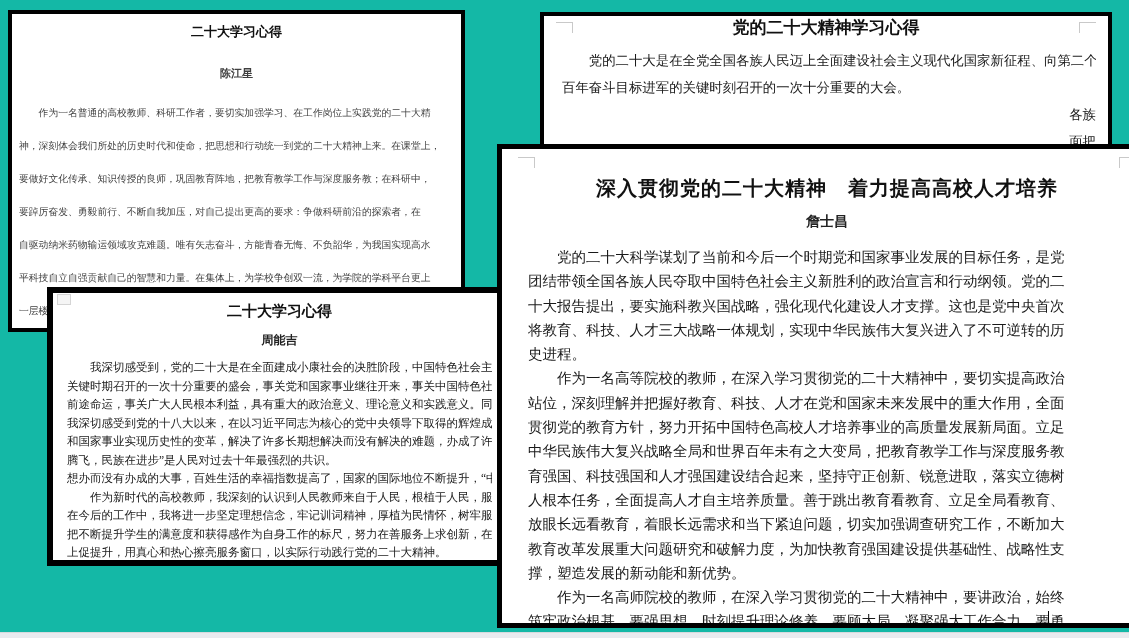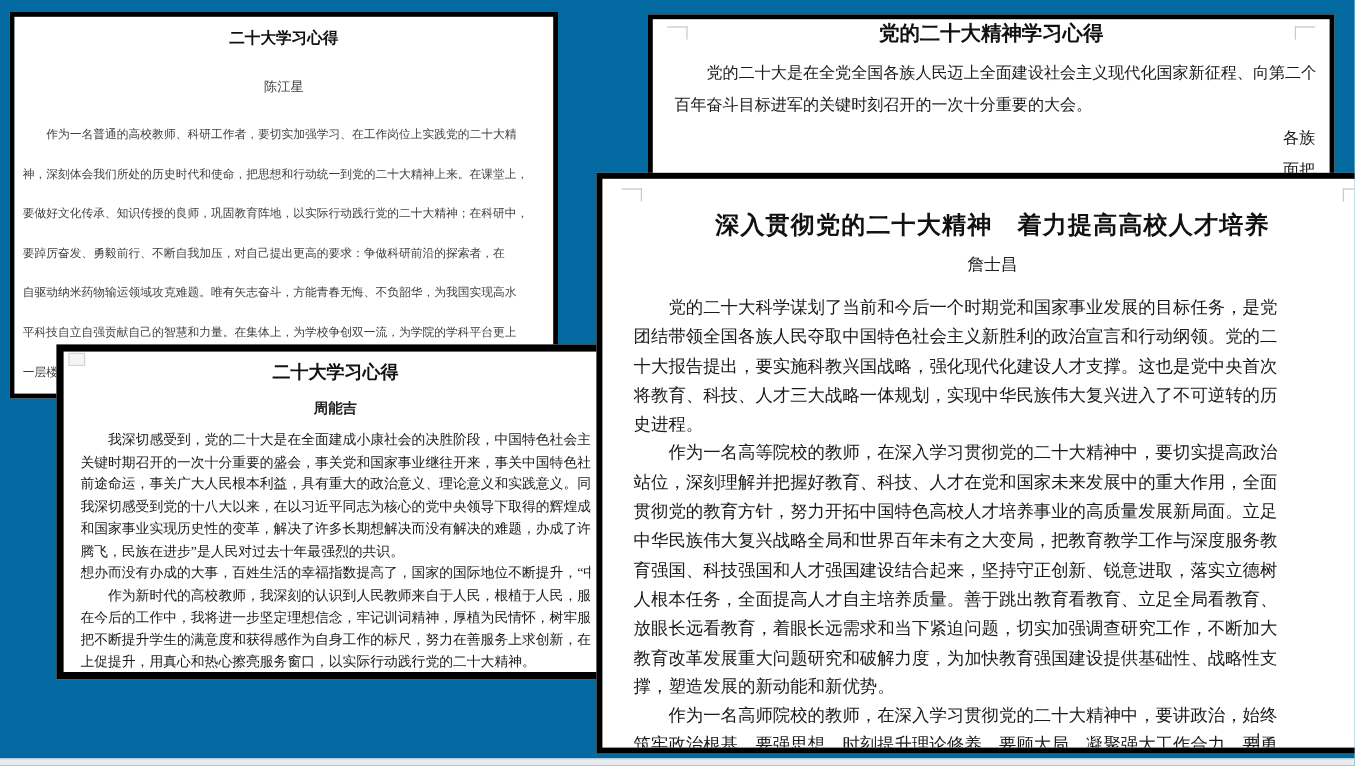--- a/index.html
+++ b/index.html
@@ -1,20 +1,20 @@
 <!DOCTYPE html>
 <html><head>
 <meta charset="utf-8">
 <style>
   html,body{margin:0;padding:0;background:#ffffff;}
-  #canvas{position:relative;width:1129px;height:638px;overflow:hidden;background:#0369a1;
+  #canvas{position:relative;width:1129px;height:638px;overflow:hidden;background:#14b8a6;
           font-family:"Liberation Serif","DejaVu Serif",serif;}
   .page{position:absolute;background:#ffffff;border:4px solid #000;box-sizing:border-box;overflow:hidden;}
   .doc-title{text-align:center;font-weight:bold;color:#111;}
-  .doc-author{text-align:center;color:#222;}
+  .doc-author{text-align:center;color:#222;font-weight:bold;}
   .line{white-space:nowrap;overflow:hidden;}
 
   
   #doc1{left:8px;top:10px;width:457px;height:322px;z-index:1;border-width:4px;
         font-family:"Liberation Sans","DejaVu Sans",sans-serif;}
   #doc1 .doc-title{margin-top:10px;font-size:13px;line-height:16px;}
   #doc1 .doc-author{margin-top:26px;font-size:11px;line-height:14px;color:#3f3f3f;}
   #doc1 .doc-body{margin-top:16px;padding:0 7px;font-size:9.8px;color:#3f3f3f;}
   #doc1 .line{line-height:33px;}
 
@@ -58,21 +58,21 @@
 <body>
 
 <div id="canvas">
 
   <div class="page" id="doc1">
     <div class="doc-title">二十大学习心得</div>
     <div class="doc-author">陈江星</div>
     <div class="doc-body">
         <div class="line">　　作为一名普通的高校教师、科研工作者，要切实加强学习、在工作岗位上实践党的二十大精</div>
         <div class="line">神，深刻体会我们所处的历史时代和使命，把思想和行动统一到党的二十大精神上来。在课堂上，</div>
-        <div class="line">要做好文化传承、知识传授的良师，巩固教育阵地，以实际行动践行党的二十大精神；在科研中，</div>
+        <div class="line">要做好文化传承、知识传授的良师，巩固教育阵地，把教育教学工作与深度服务教；在科研中，</div>
         <div class="line">要踔厉奋发、勇毅前行、不断自我加压，对自己提出更高的要求：争做科研前沿的探索者，在</div>
         <div class="line">自驱动纳米药物输运领域攻克难题。唯有矢志奋斗，方能青春无悔、不负韶华，为我国实现高水</div>
         <div class="line">平科技自立自强贡献自己的智慧和力量。在集体上，为学校争创双一流，为学院的学科平台更上</div>
         <div class="line">一层楼</div>
       </div>
   </div>
 
   <div class="page" id="doc3">
     <span class="cmark tl"></span>
     <span class="cmark tr"></span>

